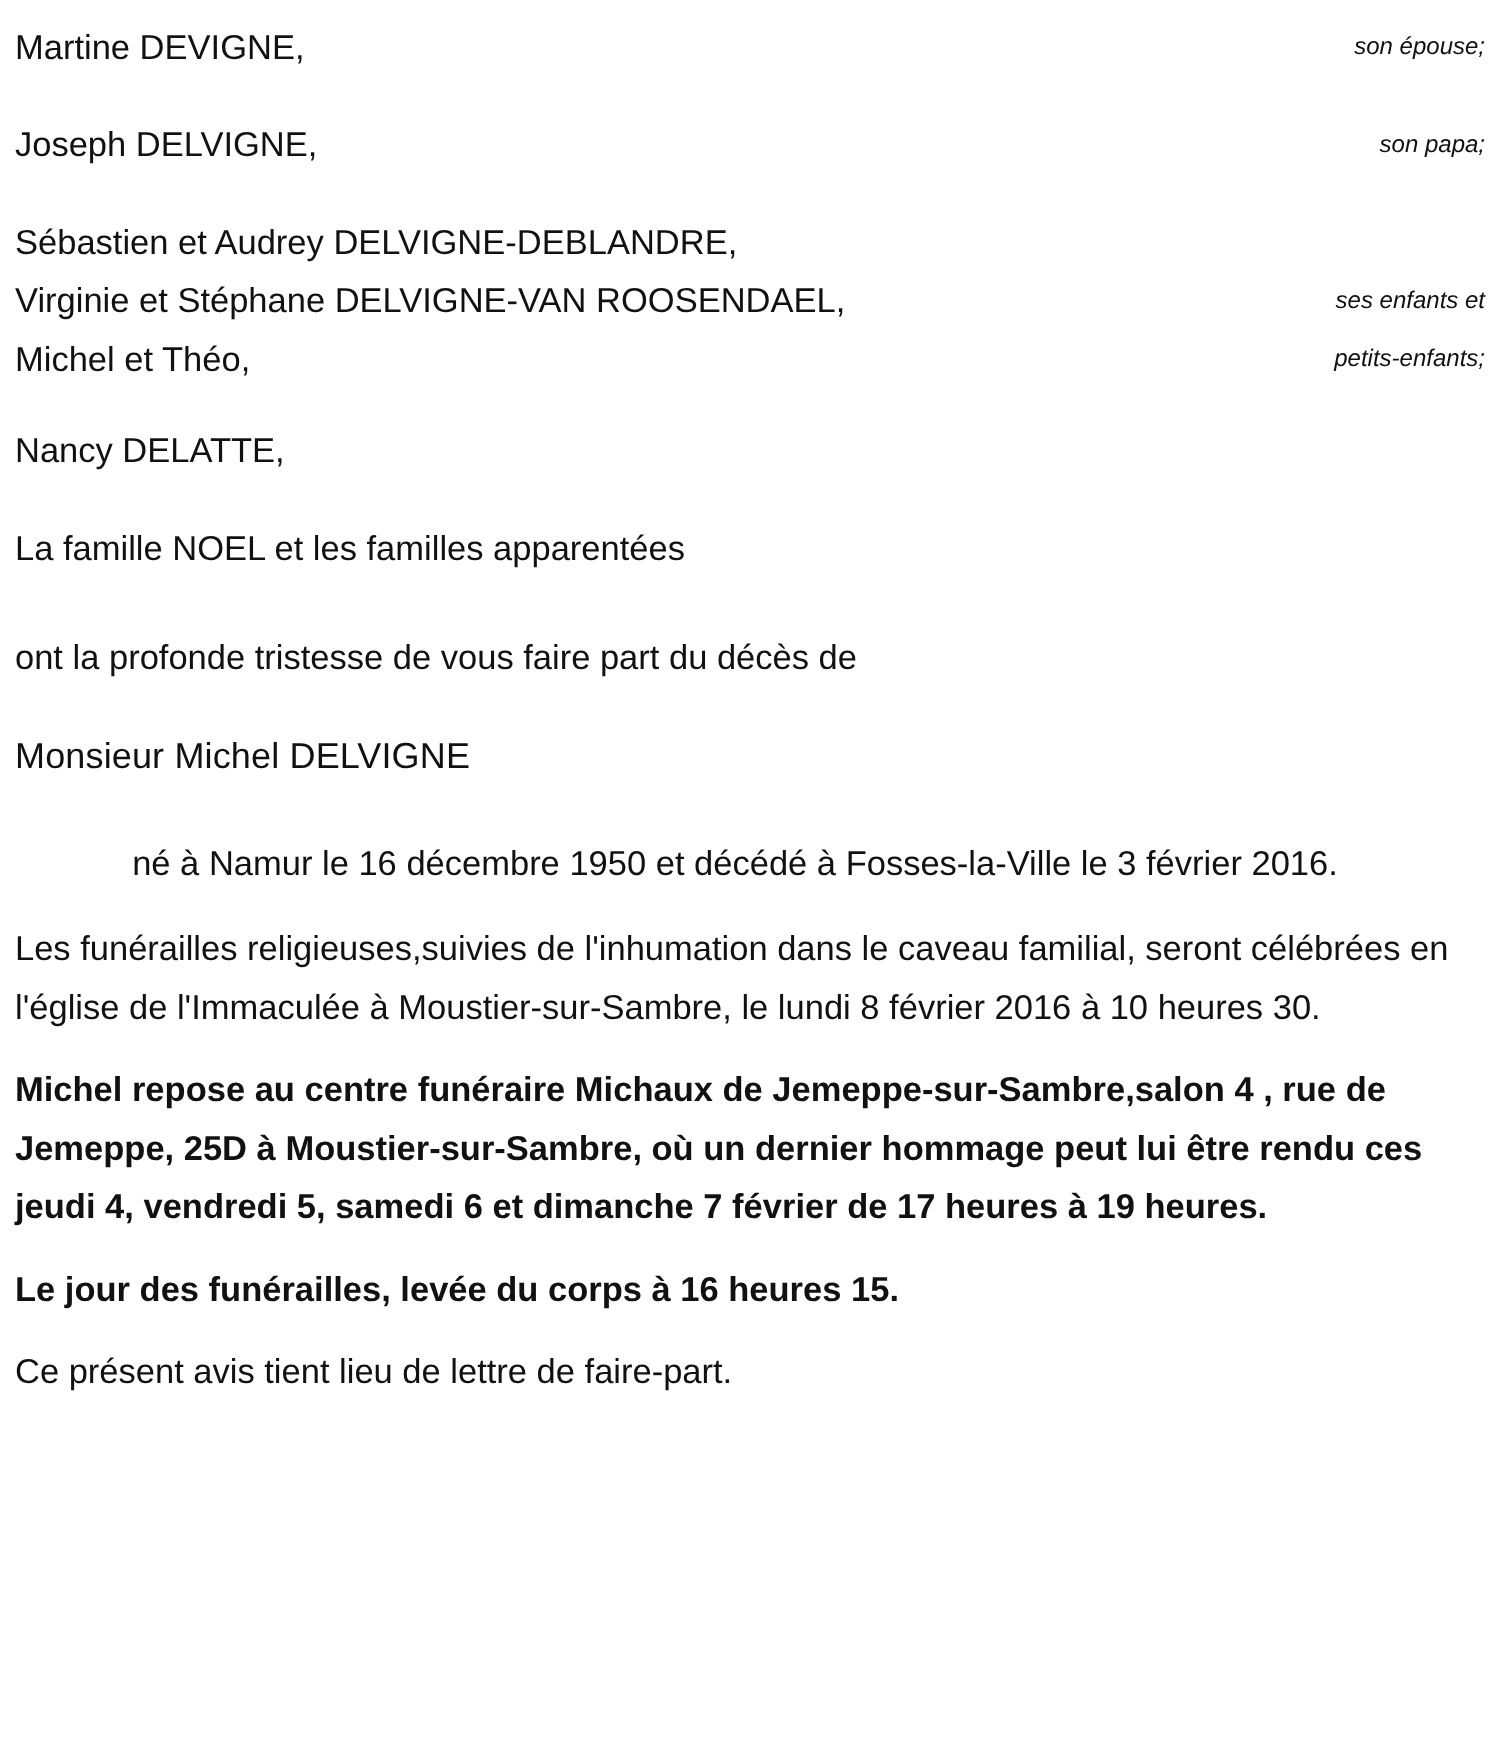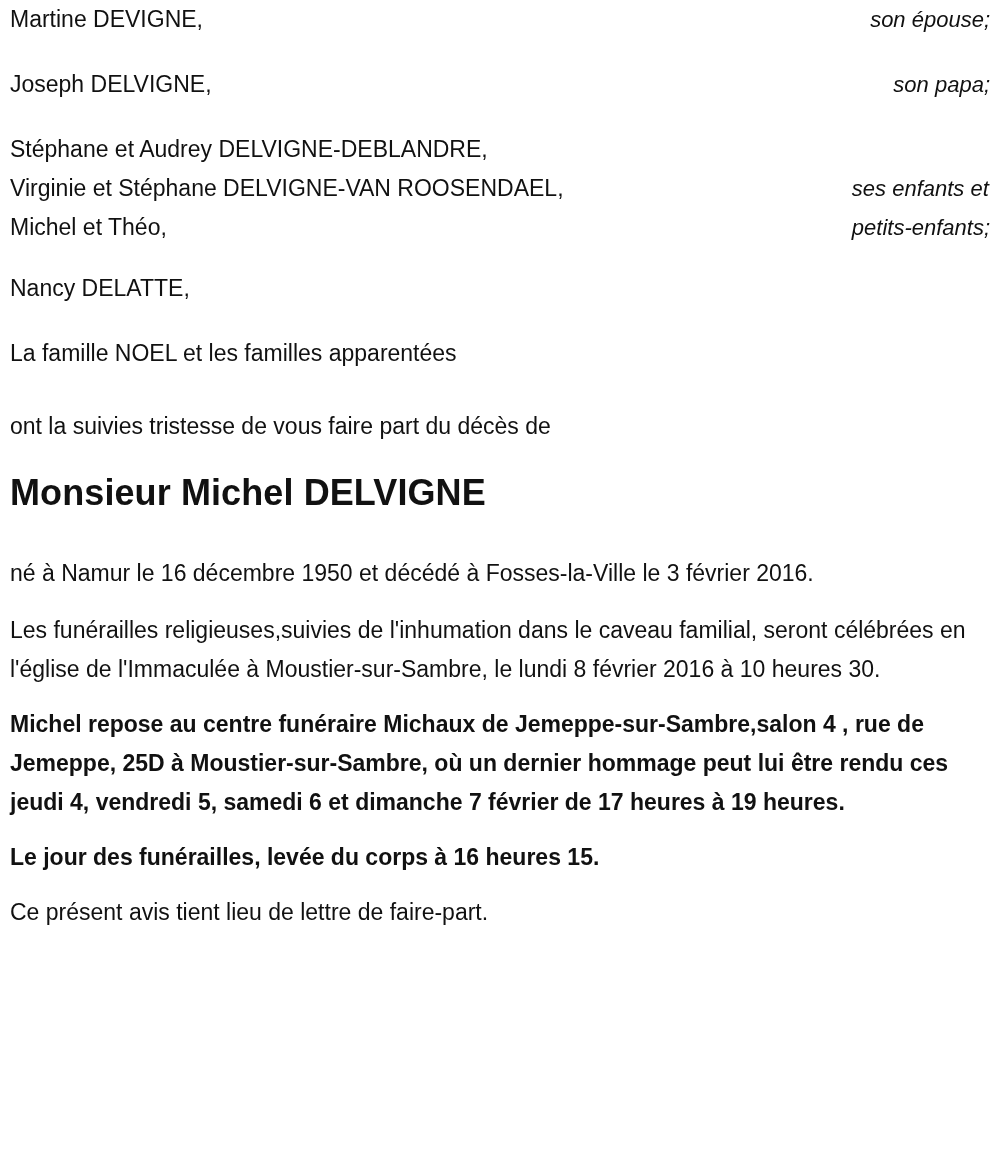--- a/index.html
+++ b/index.html
@@ -12,21 +12,21 @@
     width: 1000px;
     height: 1158px;
     font-family: "Liberation Sans", "DejaVu Sans", sans-serif;
     color: #111111;
     -webkit-font-smoothing: antialiased;
   }
   .notice {
     box-sizing: border-box;
     width: 1000px;
     height: 926px;
-    padding: 0 10px 0 10px;
+    padding: 12px 10px 0 10px;
     position: relative;
   }
 
   
   .mourners {
     width: 100%;
   }
   .mourner-group {
     display: flex;
     align-items: flex-start;
@@ -39,23 +39,23 @@
     min-width: 0;
   }
   .mourner-name {
     font-size: 23px;
     line-height: 39px;
     white-space: nowrap;
   }
   .relation {
     flex: 0 0 auto;
     font-style: italic;
-    font-size: 22px;
+    font-size: 16px;
     line-height: 39px;
-    text-align: left;
+    text-align: right;
     align-self: flex-end;
     padding-left: 24px;
   }
   .relation .rel-line {
     display: block;
     white-space: nowrap;
   }
   .mourner-group.children {
     margin-bottom: 22px;
   }
@@ -66,40 +66,41 @@
   
   .announce {
     font-size: 23px;
     line-height: 39px;
     margin-top: 24px;
     margin-bottom: 26px;
   }
 
   
   .deceased-name {
-    font-size: 36px;
-    font-weight: bold;
+    font-size: 24px;
+    font-weight: normal;
     line-height: 42px;
-    margin: 0 0 40px 0;
+    margin: 0 0 30px 0;
     letter-spacing: 0.1px;
   }
 
   
   .para {
     font-size: 23px;
     line-height: 39px;
     margin: 0 0 16px 0;
     max-width: 960px;
   }
   .para.bold {
     font-weight: bold;
     margin-bottom: 16px;
   }
   .para.birth-death {
     margin-bottom: 18px;
+    text-align: center;
   }
   .para.closing {
     margin-bottom: 12px;
   }
 </style>
 </head>
 <body>
 
 <div class="notice">
 
@@ -118,21 +119,21 @@
       <div class="mourner-names">
         <div class="mourner-name">Joseph DELVIGNE,</div>
       </div>
       <div class="relation">
         <span class="rel-line">son papa;</span>
       </div>
     </div>
 
     <div class="mourner-group children">
       <div class="mourner-names">
-        <div class="mourner-name">Stéphane et Audrey DELVIGNE-DEBLANDRE,</div>
+        <div class="mourner-name">Sébastien et Audrey DELVIGNE-DEBLANDRE,</div>
         <div class="mourner-name">Virginie et Stéphane DELVIGNE-VAN ROOSENDAEL,</div>
         <div class="mourner-name">Michel et Théo,</div>
       </div>
       <div class="relation">
         <span class="rel-line">ses enfants et</span>
         <span class="rel-line">petits-enfants;</span>
       </div>
     </div>
 
     <div class="mourner-group">
@@ -143,21 +144,21 @@
 
     <div class="mourner-group families">
       <div class="mourner-names">
         <div class="mourner-name">La famille NOEL et les familles apparentées</div>
       </div>
       <div class="relation"></div>
     </div>
 
   </div>
 
-  <div class="announce">ont la suivies tristesse de vous faire part du décès de</div>
+  <div class="announce">ont la profonde tristesse de vous faire part du décès de</div>
 
   <h1 class="deceased-name">Monsieur Michel DELVIGNE</h1>
 
   <p class="para birth-death">né à Namur le 16 décembre 1950 et décédé à Fosses-la-Ville le 3 février 2016.</p>
 
   <p class="para">Les funérailles religieuses,suivies de l'inhumation dans le caveau familial, seront célébrées en l'église de l'Immaculée à Moustier-sur-Sambre, le lundi 8 février 2016 à 10 heures 30.</p>
 
   <p class="para bold">Michel repose au centre funéraire Michaux de Jemeppe-sur-Sambre,salon 4 , rue de Jemeppe, 25D à Moustier-sur-Sambre, où un dernier hommage peut lui être rendu ces jeudi 4, vendredi 5, samedi 6 et dimanche 7 février de 17 heures à 19 heures.</p>
 
   <p class="para bold">Le jour des funérailles, levée du corps à 16 heures 15.</p>

